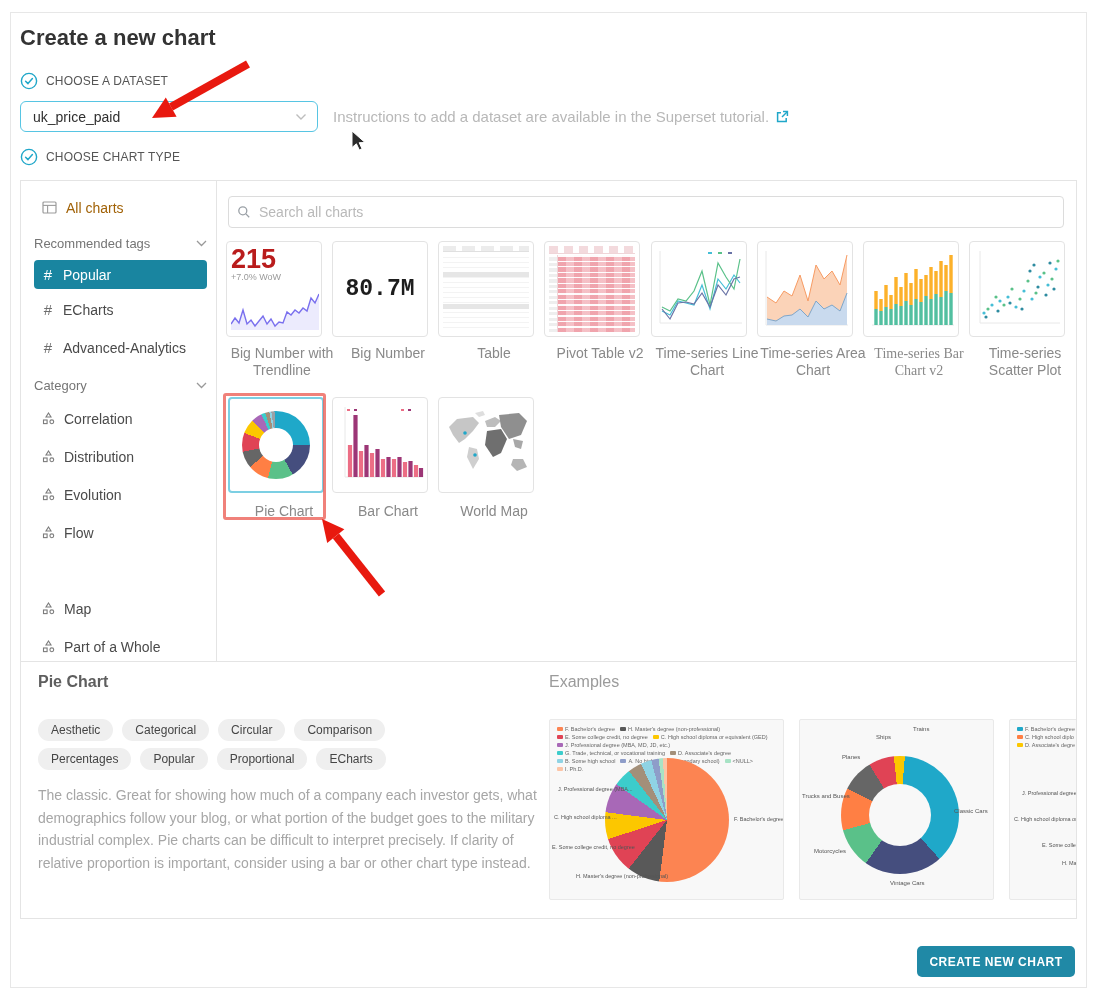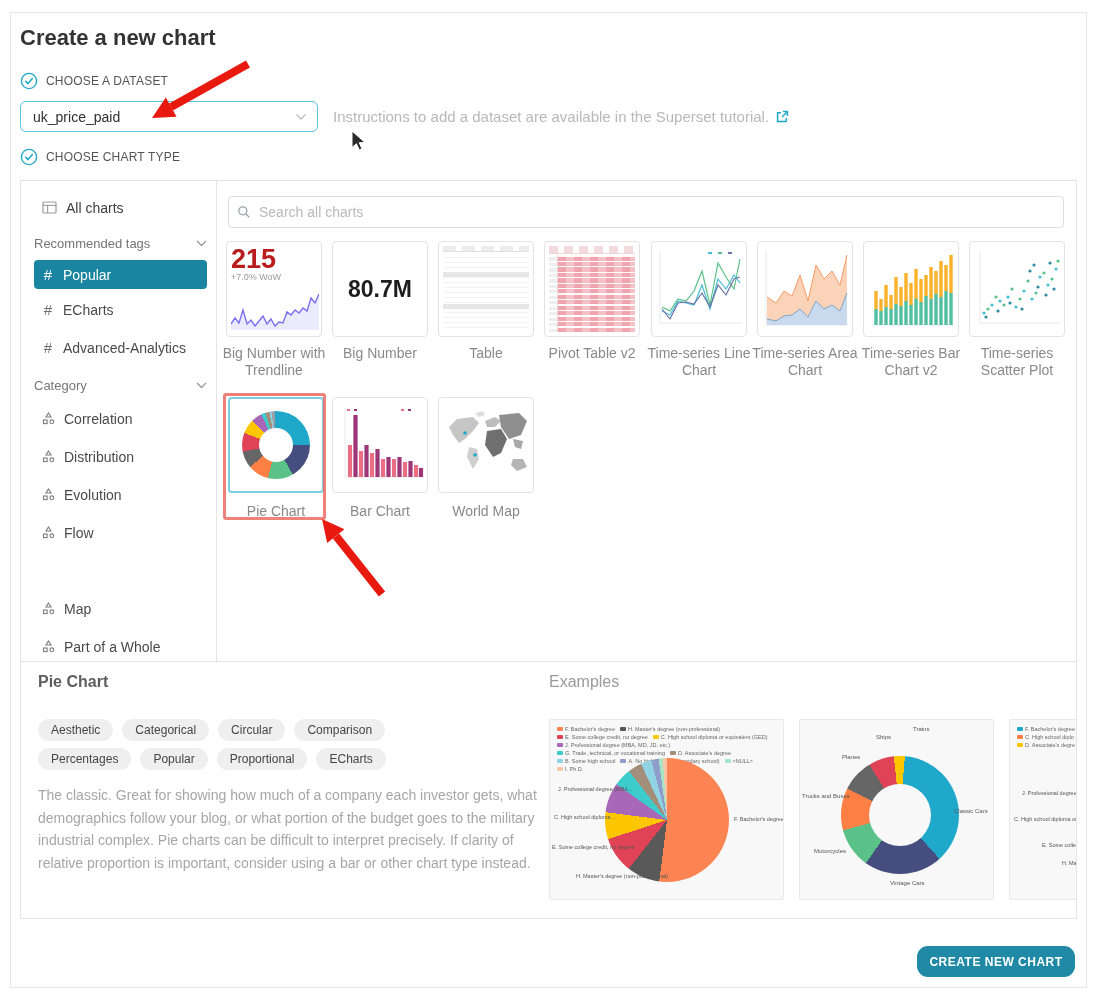--- a/index.html
+++ b/index.html
@@ -12,34 +12,34 @@
   .select-box{position:absolute;left:20px;top:101px;width:298px;height:31px;border:1.5px solid #57c5e3;border-radius:6px;background:#fff;display:flex;align-items:center;padding:0 10px 0 12px;cursor:pointer;}
   .select-box .val{font-size:14px;color:#2f2f2f;flex:1;}
   .instructions{position:absolute;left:333px;top:108px;font-size:15px;color:#b8b8b8;display:flex;align-items:center;gap:6px;white-space:nowrap;}
   .selector{position:absolute;left:20px;top:180px;width:1057px;height:739px;border:1px solid #e4e4e4;background:#fff;overflow:hidden;}
   .sidebar-divider{position:absolute;left:195px;top:0;width:1px;height:480px;background:#e4e4e4;}
   .details-divider{position:absolute;left:0;top:480px;width:100%;height:1px;background:#e4e4e4;}
   .side-row{position:absolute;left:13px;width:173px;height:29px;display:flex;align-items:center;gap:9px;border-radius:4px;font-size:14px;color:#4a4a4a;padding:0 8px;cursor:pointer;}
   .side-row .hash{font-size:15px;color:#6e6e6e;width:12px;text-align:center;}
   .side-row.selected{background:#1985a0;color:#fff;}
   .side-row.selected .hash{color:#fff;}
-  .side-row.muted{color:#404040;}
+  .side-row.muted{color:#a16207;}
   .group-header{position:absolute;left:13px;width:173px;display:flex;align-items:center;font-size:13px;color:#757575;cursor:pointer;}
   .group-header .sp{flex:1;}
   .search-wrap{position:absolute;left:207px;top:15px;width:836px;height:32px;}
   .search-wrap input{width:100%;height:100%;border:1px solid #dcdcdc;border-radius:4px;padding:0 10px 0 30px;font-size:14px;color:#444;outline:none;}
   .search-wrap input::placeholder{color:#b9b9b9;}
   .search-wrap svg{position:absolute;left:9px;top:9px;}
   .card{position:absolute;width:96px;height:96px;border:1px solid #e3e3e3;border-radius:4px;background:#fff;cursor:pointer;overflow:hidden;}
   .card.sel{border:2px solid #7ccfe3;}
-  .card-label{position:absolute;width:106px;font-size:14px;line-height:17px;color:#898989;text-align:center;cursor:pointer;}
+  .card-label{position:absolute;width:106px;font-size:14px;line-height:17px;color:#898989;text-align:center;cursor:pointer;margin-left:8px;}
   .thumb{position:absolute;inset:4px;}
   .bn-val{font-size:27px;font-weight:700;color:#b91c1c;line-height:26px;}
   .bn-sub{font-size:9px;color:#9a9a9a;}
-  .bn-center{position:absolute;inset:0;display:flex;align-items:center;justify-content:center;font-size:23px;font-weight:800;color:#1d1d1d;}
+  .bn-center{position:absolute;inset:0;display:flex;align-items:center;justify-content:center;font-size:23px;font-weight:800;color:#1d1d1d;font-family:Liberation Mono, monospace;}
   .table-thumb .hdr{height:6px;border-bottom:1px solid #e0e0e0;background:repeating-linear-gradient(90deg,#ececec 0 13px,#fff 13px 19px);}
   .table-thumb .bod{position:absolute;top:7px;bottom:0;left:0;right:0;
     background:repeating-linear-gradient(0deg,#fff 0 4px,#f3f3f3 4px 5px),repeating-linear-gradient(90deg,#f6f6f6 0 1px,transparent 1px 22px);}
   .table-thumb .hl{position:absolute;left:0;right:0;height:5px;background:#e6e6e6;}
   .pivot-thumb .hdr{height:8px;border-bottom:1px solid #f0d5d8;background:repeating-linear-gradient(90deg,#f3dadd 0 9px,#fff 9px 15px);}
   .pivot-thumb .bod{position:absolute;top:9px;left:9px;right:0;bottom:0;
     background:repeating-linear-gradient(0deg,rgba(224,67,85,.26) 0 4px,rgba(255,255,255,.92) 4px 5.5px),repeating-linear-gradient(90deg,rgba(224,67,85,.30) 0 8px,rgba(224,67,85,.10) 8px 16px);}
   .pivot-thumb .rowhdr{position:absolute;top:9px;left:0;bottom:0;width:9px;border-right:1px solid #f0d5d8;background:repeating-linear-gradient(0deg,#eee 0 3px,#fff 3px 5.5px);}
   .donut{position:relative;border-radius:50%;}
   .donut .hole{position:absolute;border-radius:50%;background:#fff;}
@@ -47,21 +47,21 @@
   .lg-wrap{position:absolute;left:7px;top:6px;right:4px;display:flex;flex-wrap:wrap;column-gap:5px;row-gap:2px;}
   .lg-item{display:inline-flex;align-items:center;gap:2px;font-size:5.5px;color:#666;white-space:nowrap;}
   .lg-item i{display:inline-block;width:6px;height:4px;border-radius:1px;}
   .callout{position:absolute;font-size:5.5px;color:#555;white-space:nowrap;}
   .ex2-label{position:absolute;font-size:6px;color:#555;white-space:nowrap;}
   .d-title{position:absolute;left:17px;top:492px;font-size:16px;font-weight:700;color:#5e5e5e;}
   .ex-title{position:absolute;left:528px;top:492px;font-size:16px;font-weight:400;color:#9b9b9b;}
   .pill-row{position:absolute;left:17px;display:flex;gap:9px;}
   .pill{background:#efefef;border-radius:11px;padding:4px 13px;font-size:12px;color:#454545;white-space:nowrap;}
   .description{position:absolute;left:17px;top:603px;width:505px;font-size:14px;line-height:22.5px;color:#a6a6a6;}
-  .create-btn{position:absolute;left:917px;top:946px;width:158px;height:31px;background:#2089a6;border:none;border-radius:11px;color:#fff;font-size:12px;font-weight:700;letter-spacing:.5px;cursor:pointer;}
+  .create-btn{position:absolute;left:917px;top:946px;width:158px;height:31px;background:#2089a6;border:none;border-radius:5px;color:#fff;font-size:12px;font-weight:700;letter-spacing:.5px;cursor:pointer;}
   .annotation-box{position:absolute;left:223px;top:393px;width:103px;height:127px;border:3.5px solid rgba(236,97,89,.8);border-radius:3px;pointer-events:none;}
   .overlay{position:absolute;left:0;top:0;pointer-events:none;}
   .axisline{stroke:#e8e8e8;stroke-width:1;}
 </style>
 </head>
 <body>
 
 <div class="canvas">
   <div class="outer"></div>
 
@@ -304,21 +304,21 @@
           </g>
       </svg>
     </div>
 
     <div class="card-label" style="left:200px;top:164px;">Big Number with Trendline</div>
     <div class="card-label" style="left:306px;top:164px;">Big Number</div>
     <div class="card-label" style="left:412px;top:164px;">Table</div>
     <div class="card-label" style="left:518px;top:164px;">Pivot Table v2</div>
     <div class="card-label" style="left:625px;top:164px;">Time-series Line Chart</div>
     <div class="card-label" style="left:731px;top:164px;">Time-series Area Chart</div>
-    <div class="card-label" style="left:837px;top:164px;">Time-series Bar Chart v2</div>
+    <div class="card-label" style="left:837px;top:164px;font-family:Liberation Serif, serif;">Time-series Bar Chart v2</div>
     <div class="card-label" style="left:943px;top:164px;">Time-series Scatter Plot</div>
 
     <div class="card sel" style="left:207px;top:216px;">
       <div class="donut" style="position: absolute; left: 12px; top: 12px; width: 68px; height: 68px; background: conic-gradient(from -8deg, rgb(154, 160, 166) 0%, rgb(154, 160, 166) 1.5%, rgb(31, 168, 201) 1.5%, rgb(31, 168, 201) 27%, rgb(69, 78, 126) 27%, rgb(69, 78, 126) 44%, rgb(90, 193, 137) 44%, rgb(90, 193, 137) 56%, rgb(255, 127, 68) 56%, rgb(255, 127, 68) 66%, rgb(102, 102, 102) 66%, rgb(102, 102, 102) 74%, rgb(224, 67, 85) 74%, rgb(224, 67, 85) 83%, rgb(252, 199, 0) 83%, rgb(252, 199, 0) 90%, rgb(168, 104, 183) 90%, rgb(168, 104, 183) 95%, rgb(60, 204, 203) 95%, rgb(60, 204, 203) 97%, rgb(163, 143, 121) 97%, rgb(163, 143, 121) 99%, rgb(143, 211, 228) 99%, rgb(143, 211, 228) 100%);">
         <div class="hole" style="inset:17px;"></div>
       </div>
     </div>
 
     <div class="card" style="left:311px;top:216px;">
       <svg class="thumb" width="88" height="88" viewBox="0 0 88 82">

